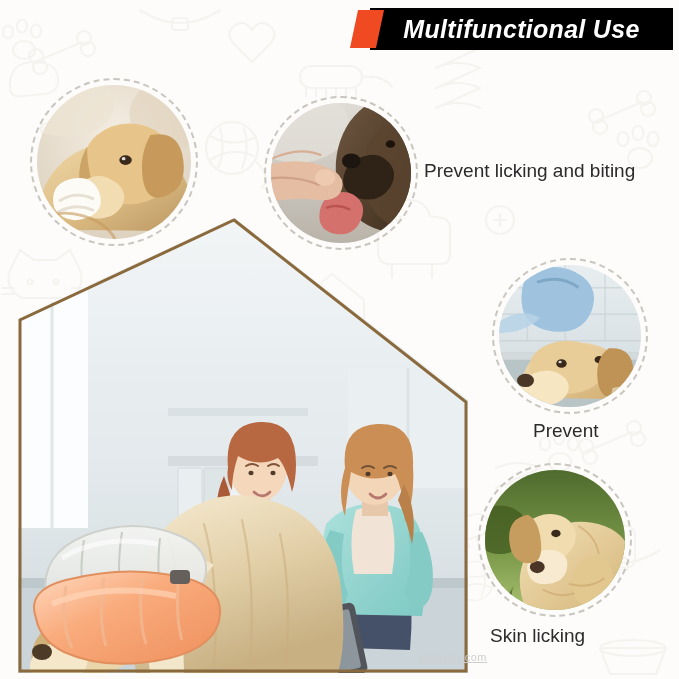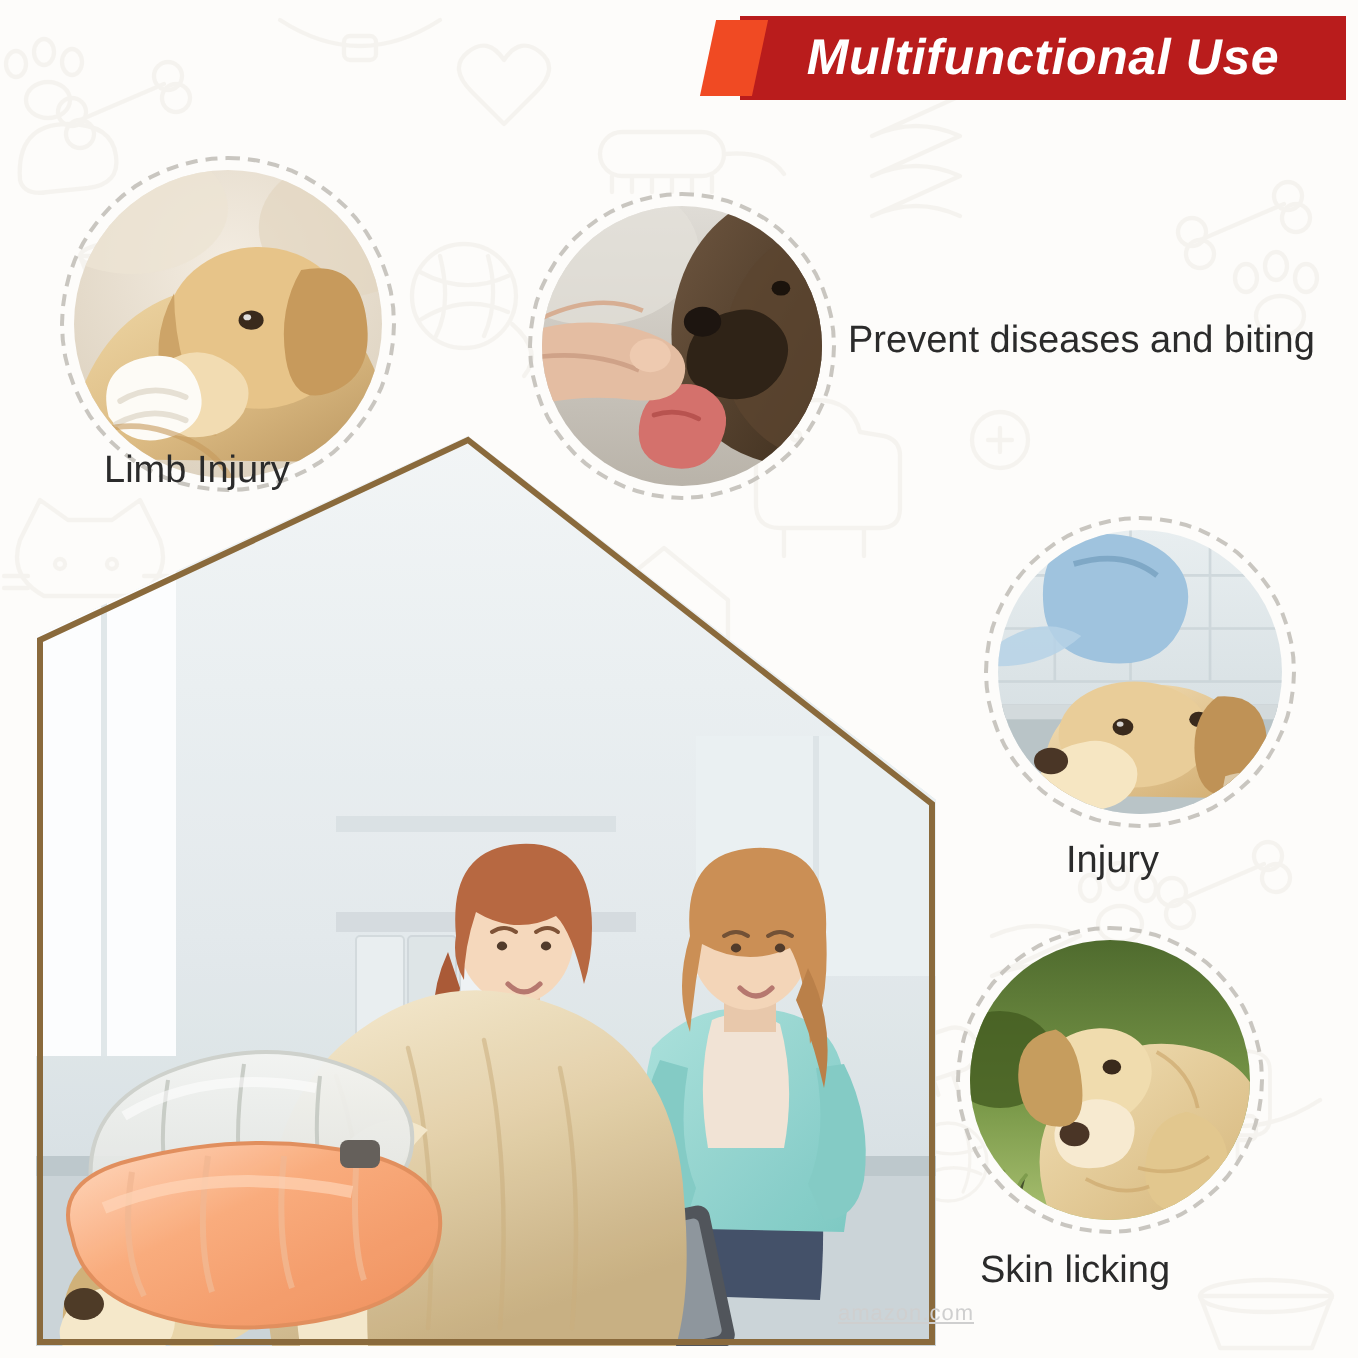--- a/index.html
+++ b/index.html
@@ -33,21 +33,21 @@
     pointer-events: none;
   }
 
   
   .header-banner {
     position: absolute;
     left: 370px;
     top: 8px;
     width: 303px;
     height: 42px;
-    background: #b91c1c;
+    background: #000000;
     display: flex;
     align-items: center;
     justify-content: center;
     transform: skewX(0deg);
   }
   .header-banner::before {
     content: "";
     position: absolute;
     left: -16px;
     top: 2px;
@@ -317,21 +317,20 @@
 
         <path d="M118 52 q30 -6 34 26 q4 30 -20 38 q-18 6 -22 -18 q-4 -26 8 -46 z" fill="#c79a5c"></path>
 
         <path d="M18 128 q-6 -24 16 -30 q22 -6 30 12 q8 20 -12 28 q-22 8 -34 -10 z" fill="#fdfbf6"></path>
         <path d="M24 120 q16 -10 34 -2" stroke="#e6e0d4" stroke-width="3" fill="none" stroke-linecap="round"></path>
         <path d="M22 132 q18 -10 36 -2" stroke="#e6e0d4" stroke-width="3" fill="none" stroke-linecap="round"></path>
         <path d="M0 142 q22 -14 48 -6 q26 8 34 26" stroke="#c79a5c" stroke-width="3" fill="none" opacity="0.6"></path>
       </svg>
     </div>
   </div>
-  <div class="caption" style="left:52px; top:225px;">Limb Injury</div>
 
   <div class="bubble" style="left:264px; top:96px; width:154px; height:154px;">
     <div class="bubble-inner">
       <svg viewBox="0 0 150 150" width="100%" height="100%" preserveAspectRatio="xMidYMid slice">
         <defs>
           <linearGradient id="pl-bg" x1="0" y1="0" x2="0" y2="1">
             <stop offset="0%" stop-color="#dfdcd6"></stop>
             <stop offset="100%" stop-color="#b9b3a9"></stop>
           </linearGradient>
           <linearGradient id="pl-dog" x1="0" y1="0" x2="1" y2="1">
@@ -354,21 +353,21 @@
         <path d="M72 96 q-18 4 -20 22 q-2 18 16 22 q20 4 28 -14 q8 -18 -8 -28 q-8 -4 -16 -2 z" fill="#d4716c"></path>
         <path d="M60 112 q12 -4 24 2" stroke="#b8534f" stroke-width="2.5" fill="none" stroke-linecap="round"></path>
 
         <path d="M-10 68 q40 -12 72 2 q18 8 14 22 q-4 14 -26 12 q-30 -4 -60 4 z" fill="#e4bda2"></path>
         <path d="M-10 82 q34 -6 62 6" stroke="#cfa288" stroke-width="2.5" fill="none"></path>
         <path d="M0 60 q30 -14 54 -4" stroke="#d7ae93" stroke-width="2.5" fill="none"></path>
         <ellipse cx="58" cy="80" rx="11" ry="9" fill="#eecab0"></ellipse>
       </svg>
     </div>
   </div>
-  <div class="caption" style="left:424px; top:160px;">Prevent diseases and biting</div>
+  <div class="caption" style="left:424px; top:160px;">Prevent licking and biting</div>
 
   <div class="bubble" style="left:492px; top:258px; width:156px; height:156px;">
     <div class="bubble-inner">
       <svg viewBox="0 0 150 150" width="100%" height="100%" preserveAspectRatio="xMidYMid slice">
         <defs>
           <linearGradient id="sg-bg" x1="0" y1="0" x2="0" y2="1">
             <stop offset="0%" stop-color="#e8eef0"></stop>
             <stop offset="100%" stop-color="#cfd9dd"></stop>
           </linearGradient>
           <linearGradient id="sg-fur" x1="0" y1="0" x2="1" y2="1">
@@ -399,21 +398,21 @@
         <ellipse cx="66" cy="104" rx="5.5" ry="4.5" fill="#3a2a1c"></ellipse>
         <ellipse cx="106" cy="100" rx="5" ry="4" fill="#3a2a1c"></ellipse>
         <ellipse cx="64.5" cy="102.5" rx="1.8" ry="1.4" fill="#fff" opacity="0.8"></ellipse>
 
         <path d="M116 88 q24 -2 26 22 q2 26 -20 30 q-16 2 -18 -20 q-2 -22 12 -32 z" fill="#bf9256"></path>
 
         <path d="M120 130 q20 -6 30 6 v14 h-34 z" fill="#e3d7bd" opacity="0.8"></path>
       </svg>
     </div>
   </div>
-  <div class="caption" style="left:533px; top:420px;">Injury</div>
+  <div class="caption" style="left:533px; top:420px;">Prevent</div>
 
   <div class="bubble" style="left:478px; top:463px; width:154px; height:154px;">
     <div class="bubble-inner">
       <svg viewBox="0 0 150 150" width="100%" height="100%" preserveAspectRatio="xMidYMid slice">
         <defs>
           <linearGradient id="sd-bg" x1="0" y1="0" x2="0" y2="1">
             <stop offset="0%" stop-color="#4f6b2e"></stop>
             <stop offset="60%" stop-color="#7b9a4a"></stop>
             <stop offset="100%" stop-color="#a9c071"></stop>
           </linearGradient>

